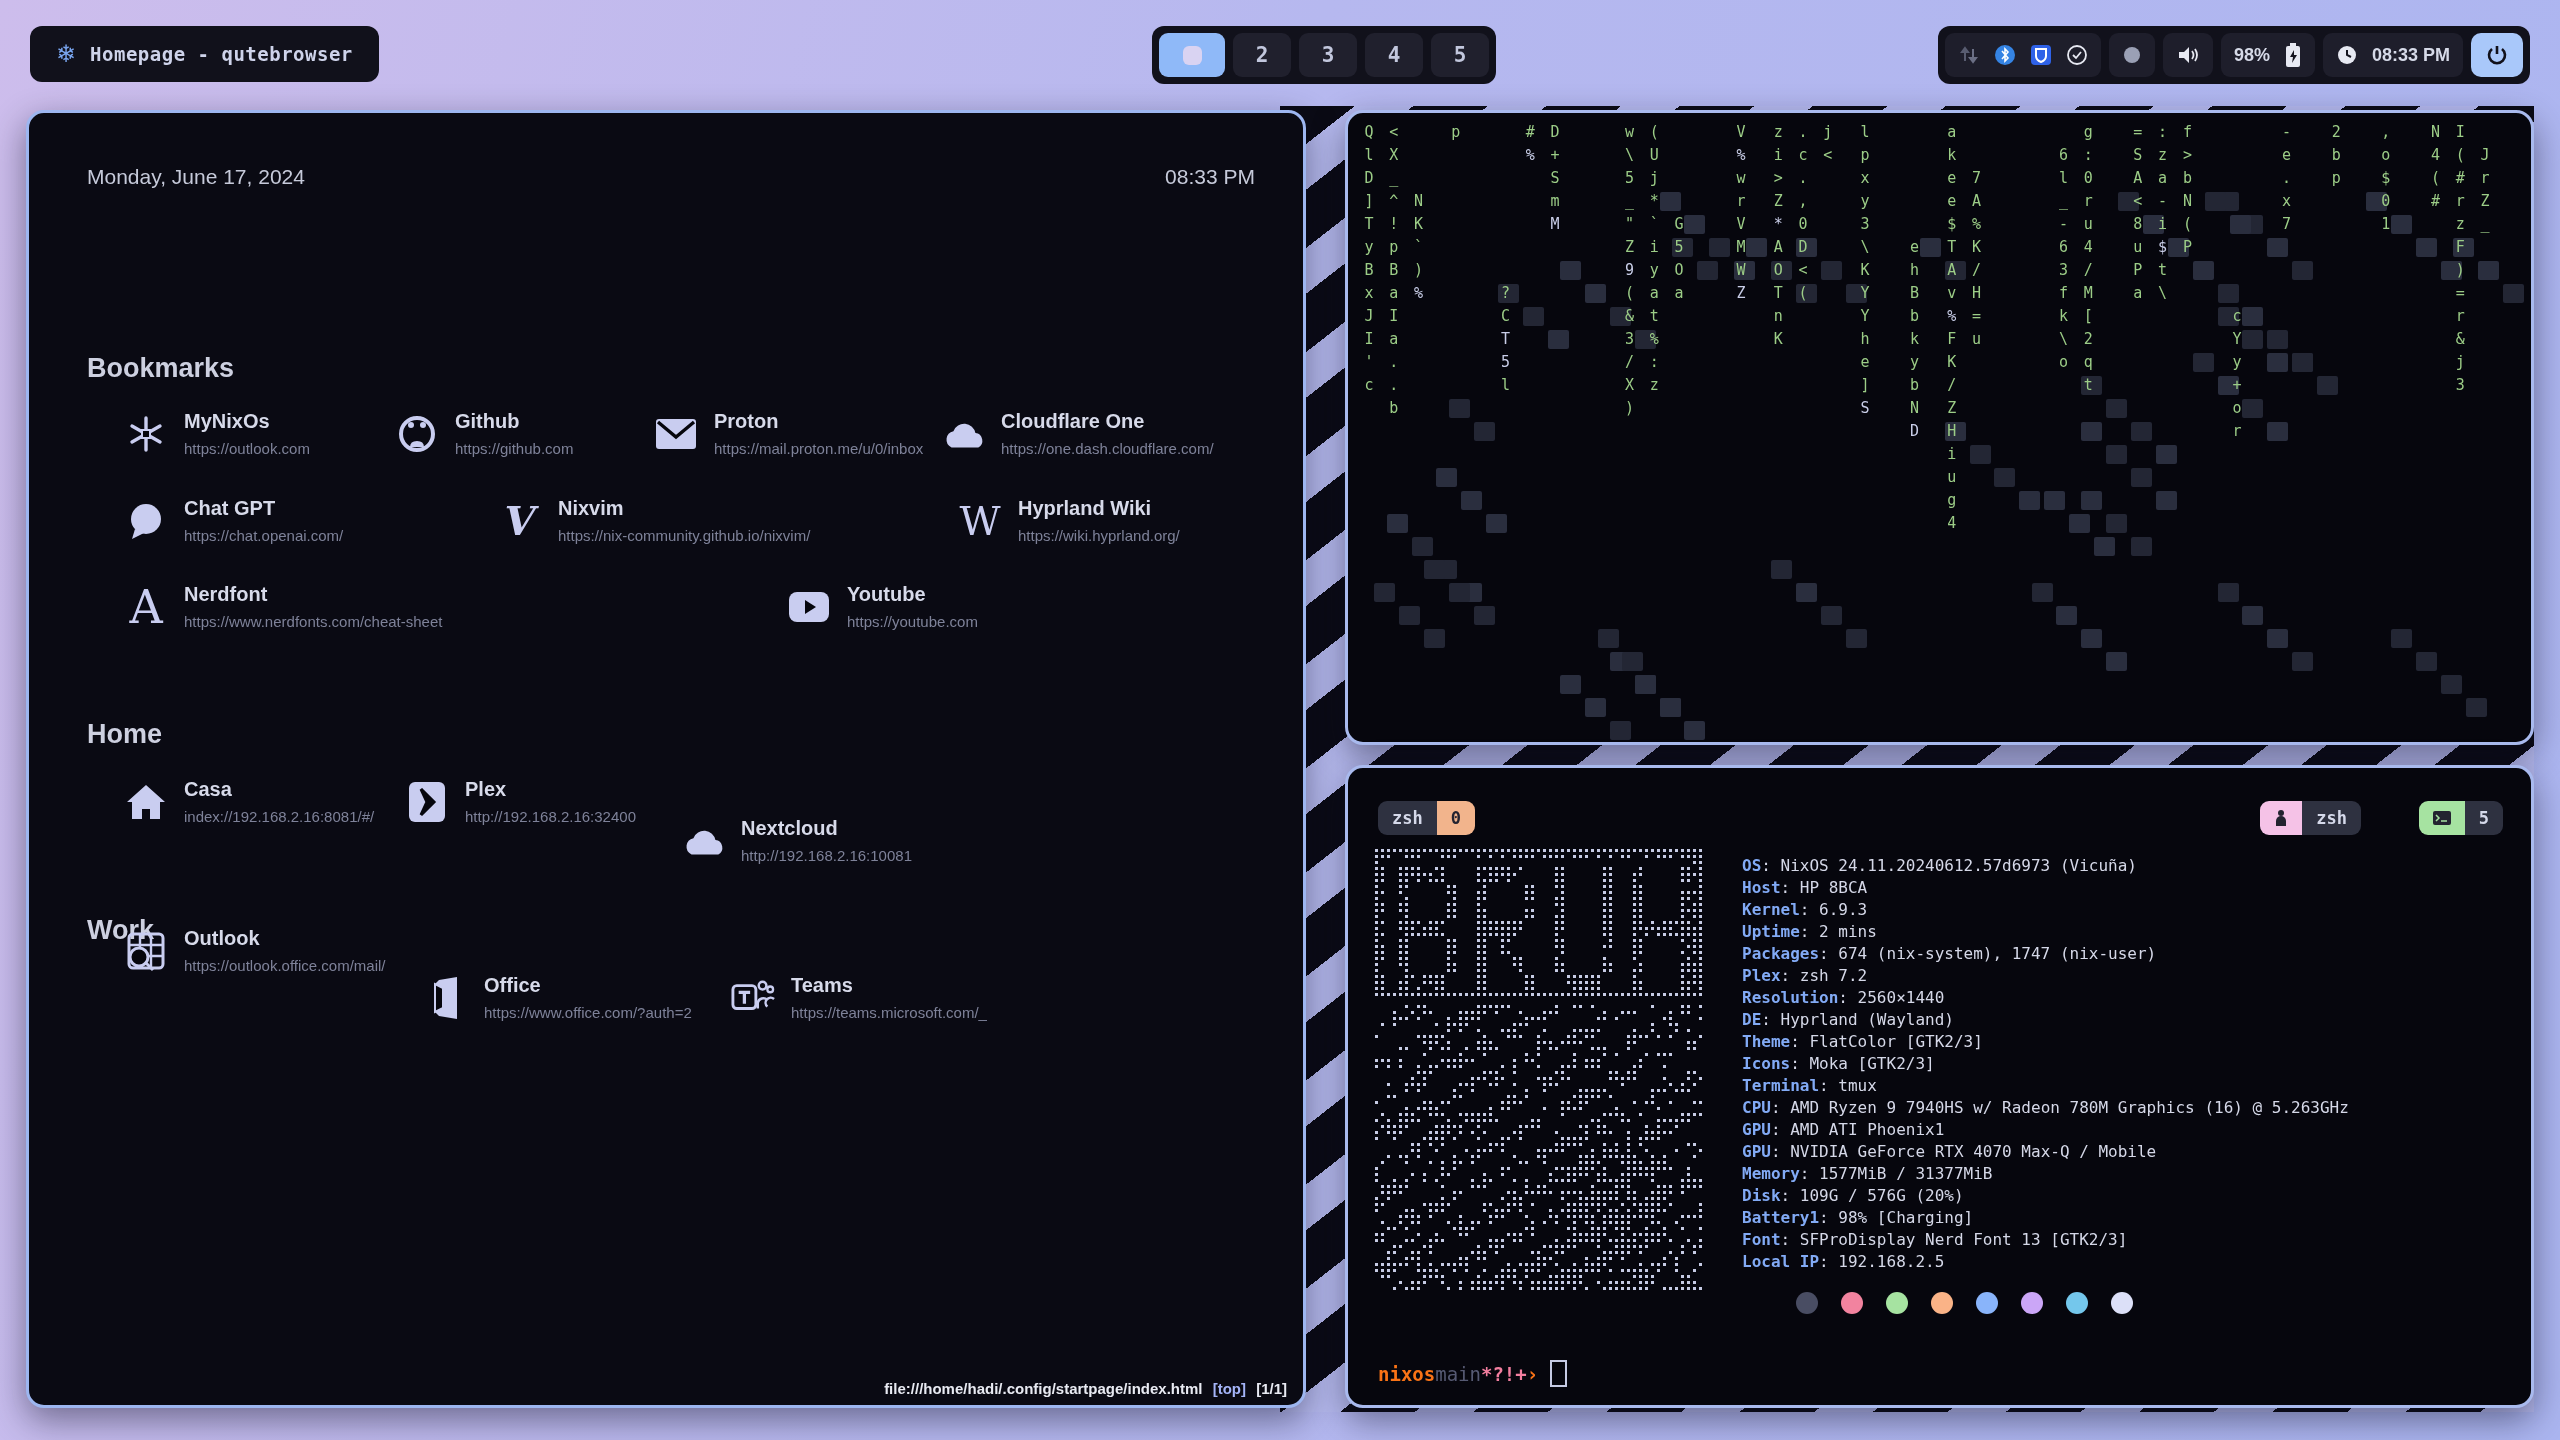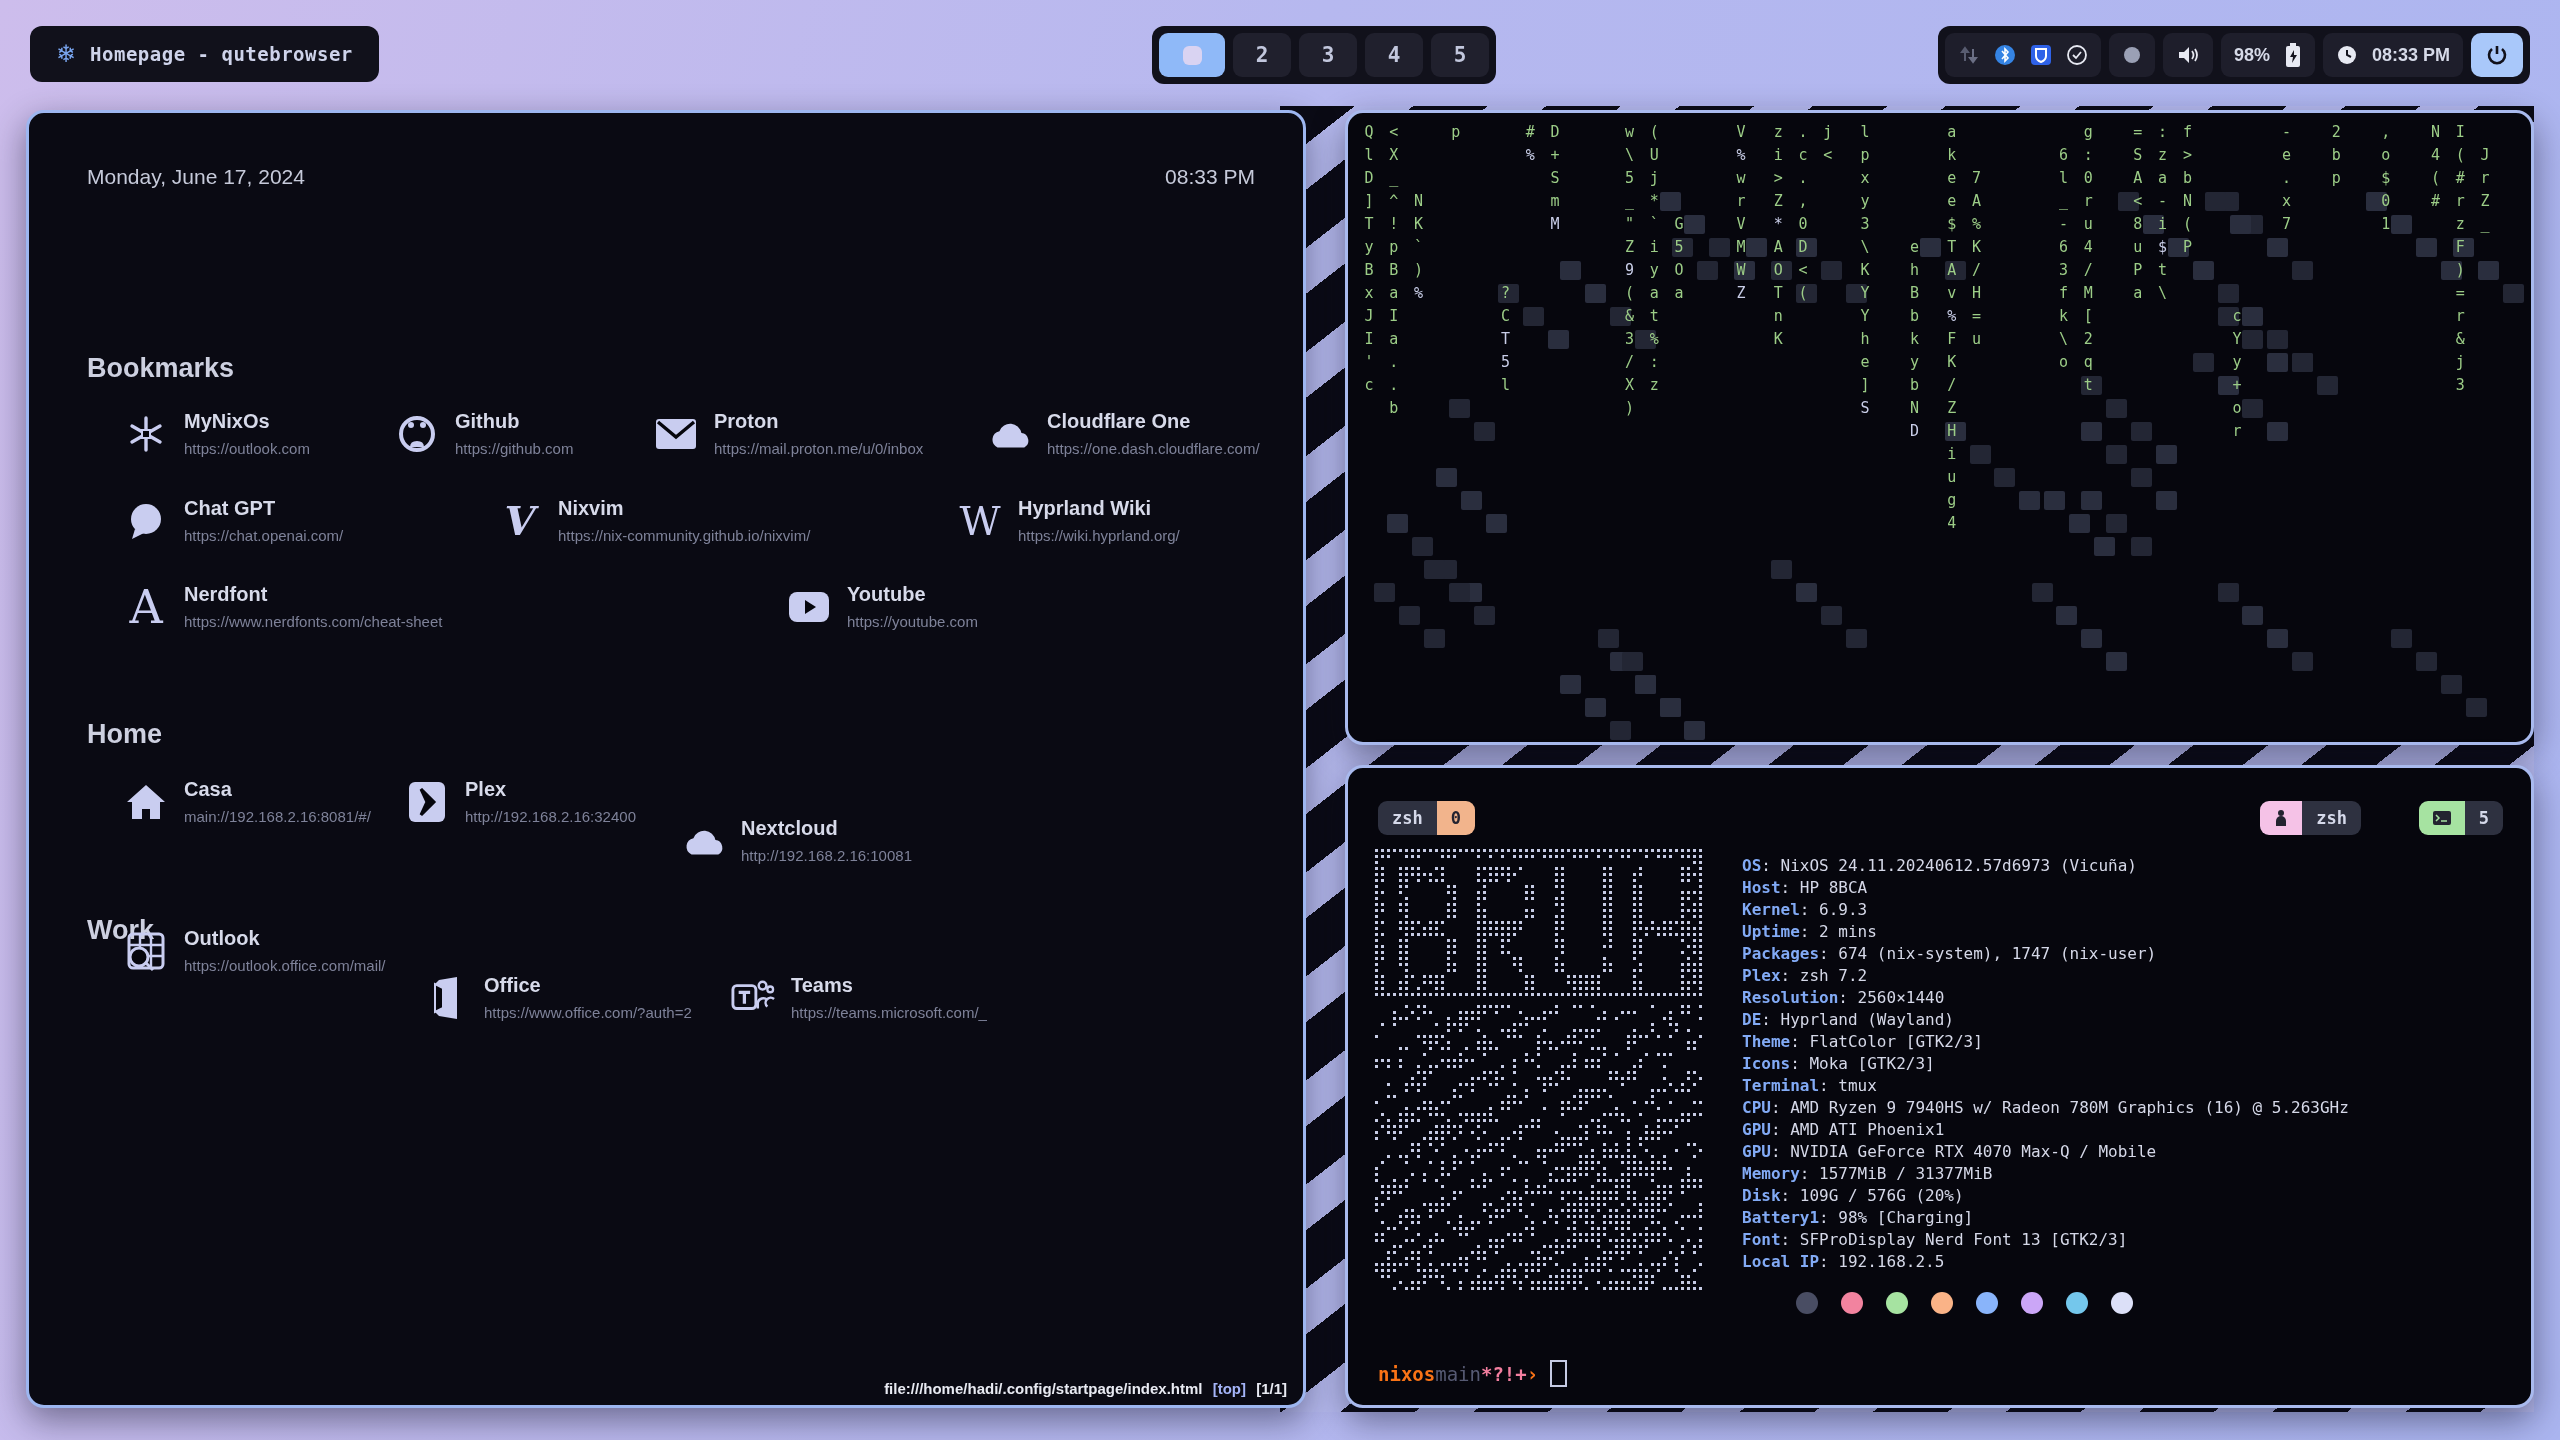--- a/index.html
+++ b/index.html
@@ -212,21 +212,21 @@
           <svg width="44" height="36" viewBox="0 0 44 36">
             <rect x="2" y="3" width="40" height="30" rx="3" fill="#c9cdf0"></rect>
             <path d="M4 6 L22 21 L40 6" stroke="#06060d" stroke-width="3.4" fill="none"></path>
           </svg>
         </span>
         <span>
           <div class="nm">Proton</div>
           <div class="ur">https://mail.proton.me/u/0/inbox</div>
         </span>
       </div>
-      <div class="bm" style="left: 958px; top: 297px;">
+      <div class="bm" style="left: 912px; top: 297px;">
         <span class="ic">
           <svg width="46" height="34" viewBox="0 0 46 34">
             <path d="M11 31 a9 9 0 0 1 2 -17 a12 12 0 0 1 23 2 a8 8 0 0 1 3 15 Z" fill="#c9cdf0"></path>
           </svg>
         </span>
         <span>
           <div class="nm">Cloudflare One</div>
           <div class="ur">https://one.dash.cloudflare.com/</div>
         </span>
       </div>
@@ -283,21 +283,21 @@
       </div>
       <div class="sp-h2" style="top: 606px;">Home</div>
       <div class="bm" style="left: 95px; top: 665px;">
         <span class="ic">
           <svg width="42" height="40" viewBox="0 0 42 40">
             <path d="M21 3 L40 20 h-5 v17 h-10 v-10 h-8 v10 H7 V20 H2 Z" fill="#c9cdf0"></path>
           </svg>
         </span>
         <span>
           <div class="nm">Casa</div>
-          <div class="ur">main://192.168.2.16:8081/#/</div>
+          <div class="ur">index://192.168.2.16:8081/#/</div>
         </span>
       </div>
       <div class="bm" style="left: 376px; top: 665px;">
         <span class="ic">
           <svg width="38" height="42" viewBox="0 0 38 42">
             <rect x="1" y="1" width="36" height="40" rx="6" fill="#c9cdf0"></rect>
             <path d="M13 8 L26 21 L13 34 L19 21 Z" fill="#06060d" stroke="#06060d" stroke-width="3"></path>
           </svg>
         </span>
         <span>

